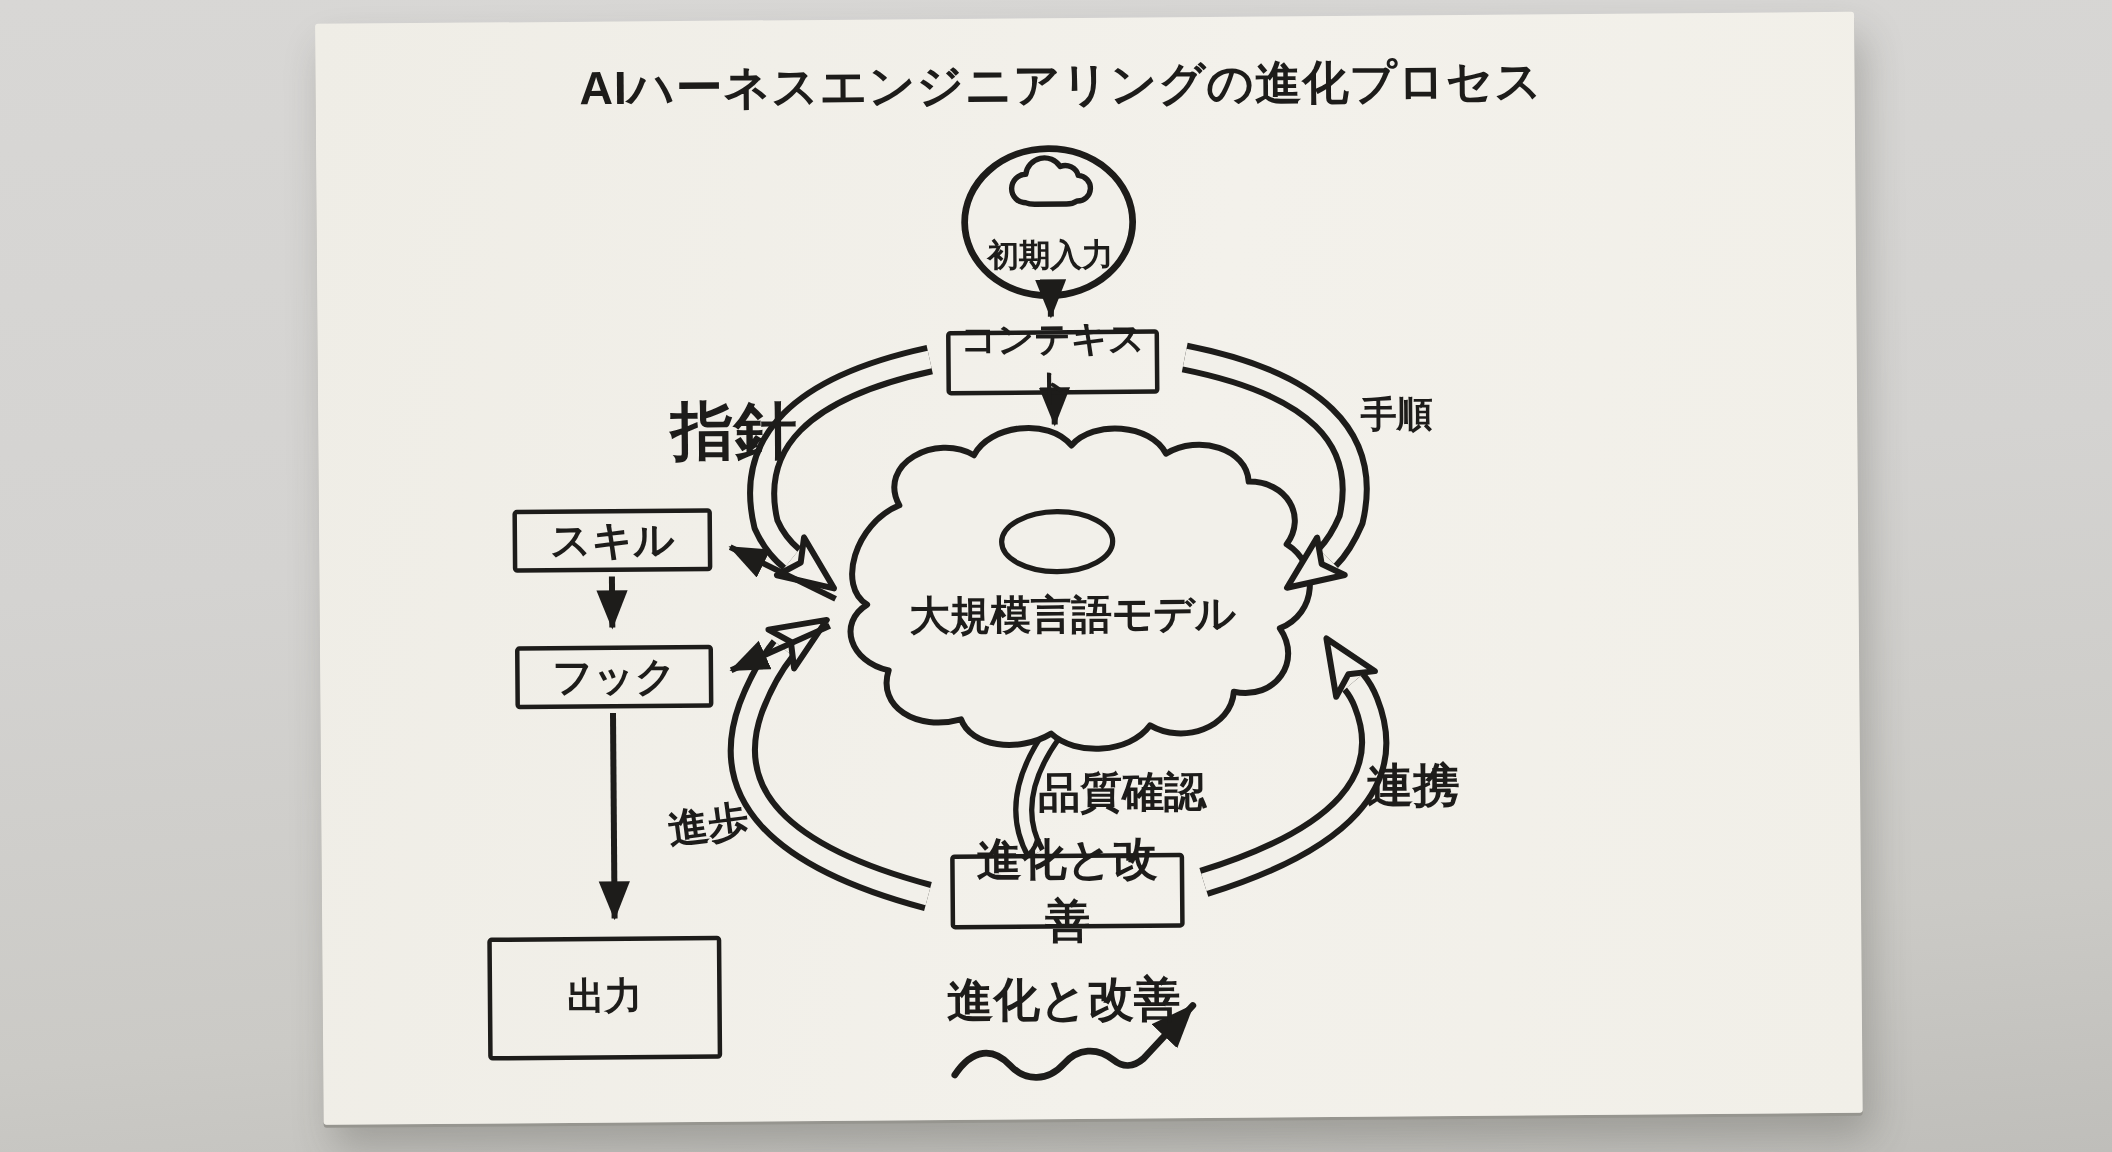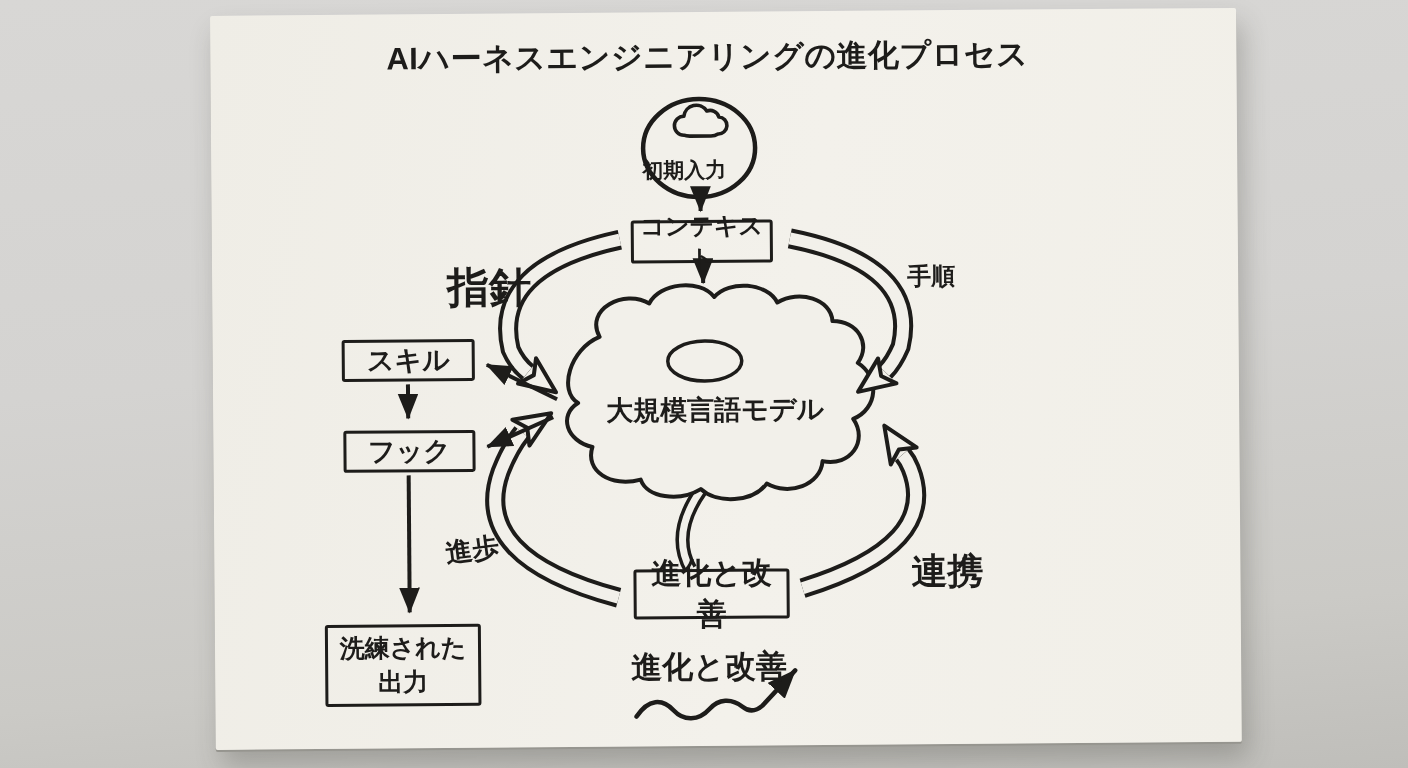--- a/index.html
+++ b/index.html
@@ -94,43 +94,43 @@
     <path d="M 408,382 L 408,416" stroke="#1d1c1a" stroke-width="4" fill="none" marker-end="url(#mh)"></path>
     <path d="M 408,473 L 408,610" stroke="#1d1c1a" stroke-width="4" fill="none" marker-end="url(#mh)"></path>
     <path d="M 557,398 L 487,363" stroke="#1d1c1a" stroke-width="4" fill="none" marker-end="url(#mh)"></path>
     <path d="M 553,416 L 487,445" stroke="#1d1c1a" stroke-width="4" fill="none" marker-end="url(#mh)"></path>
 
     <path d="M 634,716 C 646,698 660,698 671,710 C 681,721 696,721 707,709 C 716,699 729,698 740,707 C 746,712 753,712 760,706 L 793,671" stroke="#1d1c1a" stroke-width="4.5" fill="none" stroke-linecap="round" marker-end="url(#mh)"></path>
   </svg>
 
   <div class="lbl title" style="left:360px;top:36px;width:700px;">AIハーネスエンジニアリングの進化プロセス</div>
 
-  <div class="lbl" style="left:644px;top:156px;width:116px;text-align:left;font-size:21px;">初期入力</div>
+  <div class="lbl" style="left:644px;top:156px;width:116px;text-align:center;font-size:21px;">初期入力</div>
 
   <div class="node" style="left:632px;top:220px;width:142px;height:43px;font-size:24px;">
     <span>コンテキスト</span>
   </div>
 
   <div class="lbl" style="left:585px;top:392px;width:260px;text-align:center;font-size:27px;">大規模言語モデル</div>
 
   <div class="node" style="left:342px;top:337px;width:133px;height:42px;font-size:27px;">
     <span>スキル</span>
   </div>
 
   <div class="node" style="left:343px;top:428px;width:132px;height:42px;font-size:27px;">
     <span>フック</span>
   </div>
 
   <div class="node" style="left:323px;top:622px;width:156px;height:82px;font-size:25px;line-height:1.35;">
-    <span>洗練された</span>
     <span>出力</span>
   </div>
 
   <div class="node" style="left:632px;top:569px;width:156px;height:50px;font-size:30px;">
     <span>進化と改善</span>
   </div>
 
   <div class="lbl" style="left:448px;top:258px;font-size:42px;">指針</div>
   <div class="lbl" style="left:908px;top:262px;font-size:24px;">手順</div>
   <div class="lbl" style="left:444px;top:530px;font-size:27px;transform:rotate(-7deg);">進歩</div>
-  <div class="lbl" style="left:910px;top:505px;font-size:36px;margin-top:44px;">連携</div>
+  <div class="lbl" style="left:691px;top:510px;font-size:28px;">品質確認</div>
+  <div class="lbl" style="left:910px;top:505px;font-size:31px;">連携</div>
   <div class="lbl" style="left:629px;top:646px;font-size:31px;">進化と改善</div>
 </div>
 
 </body></html>

